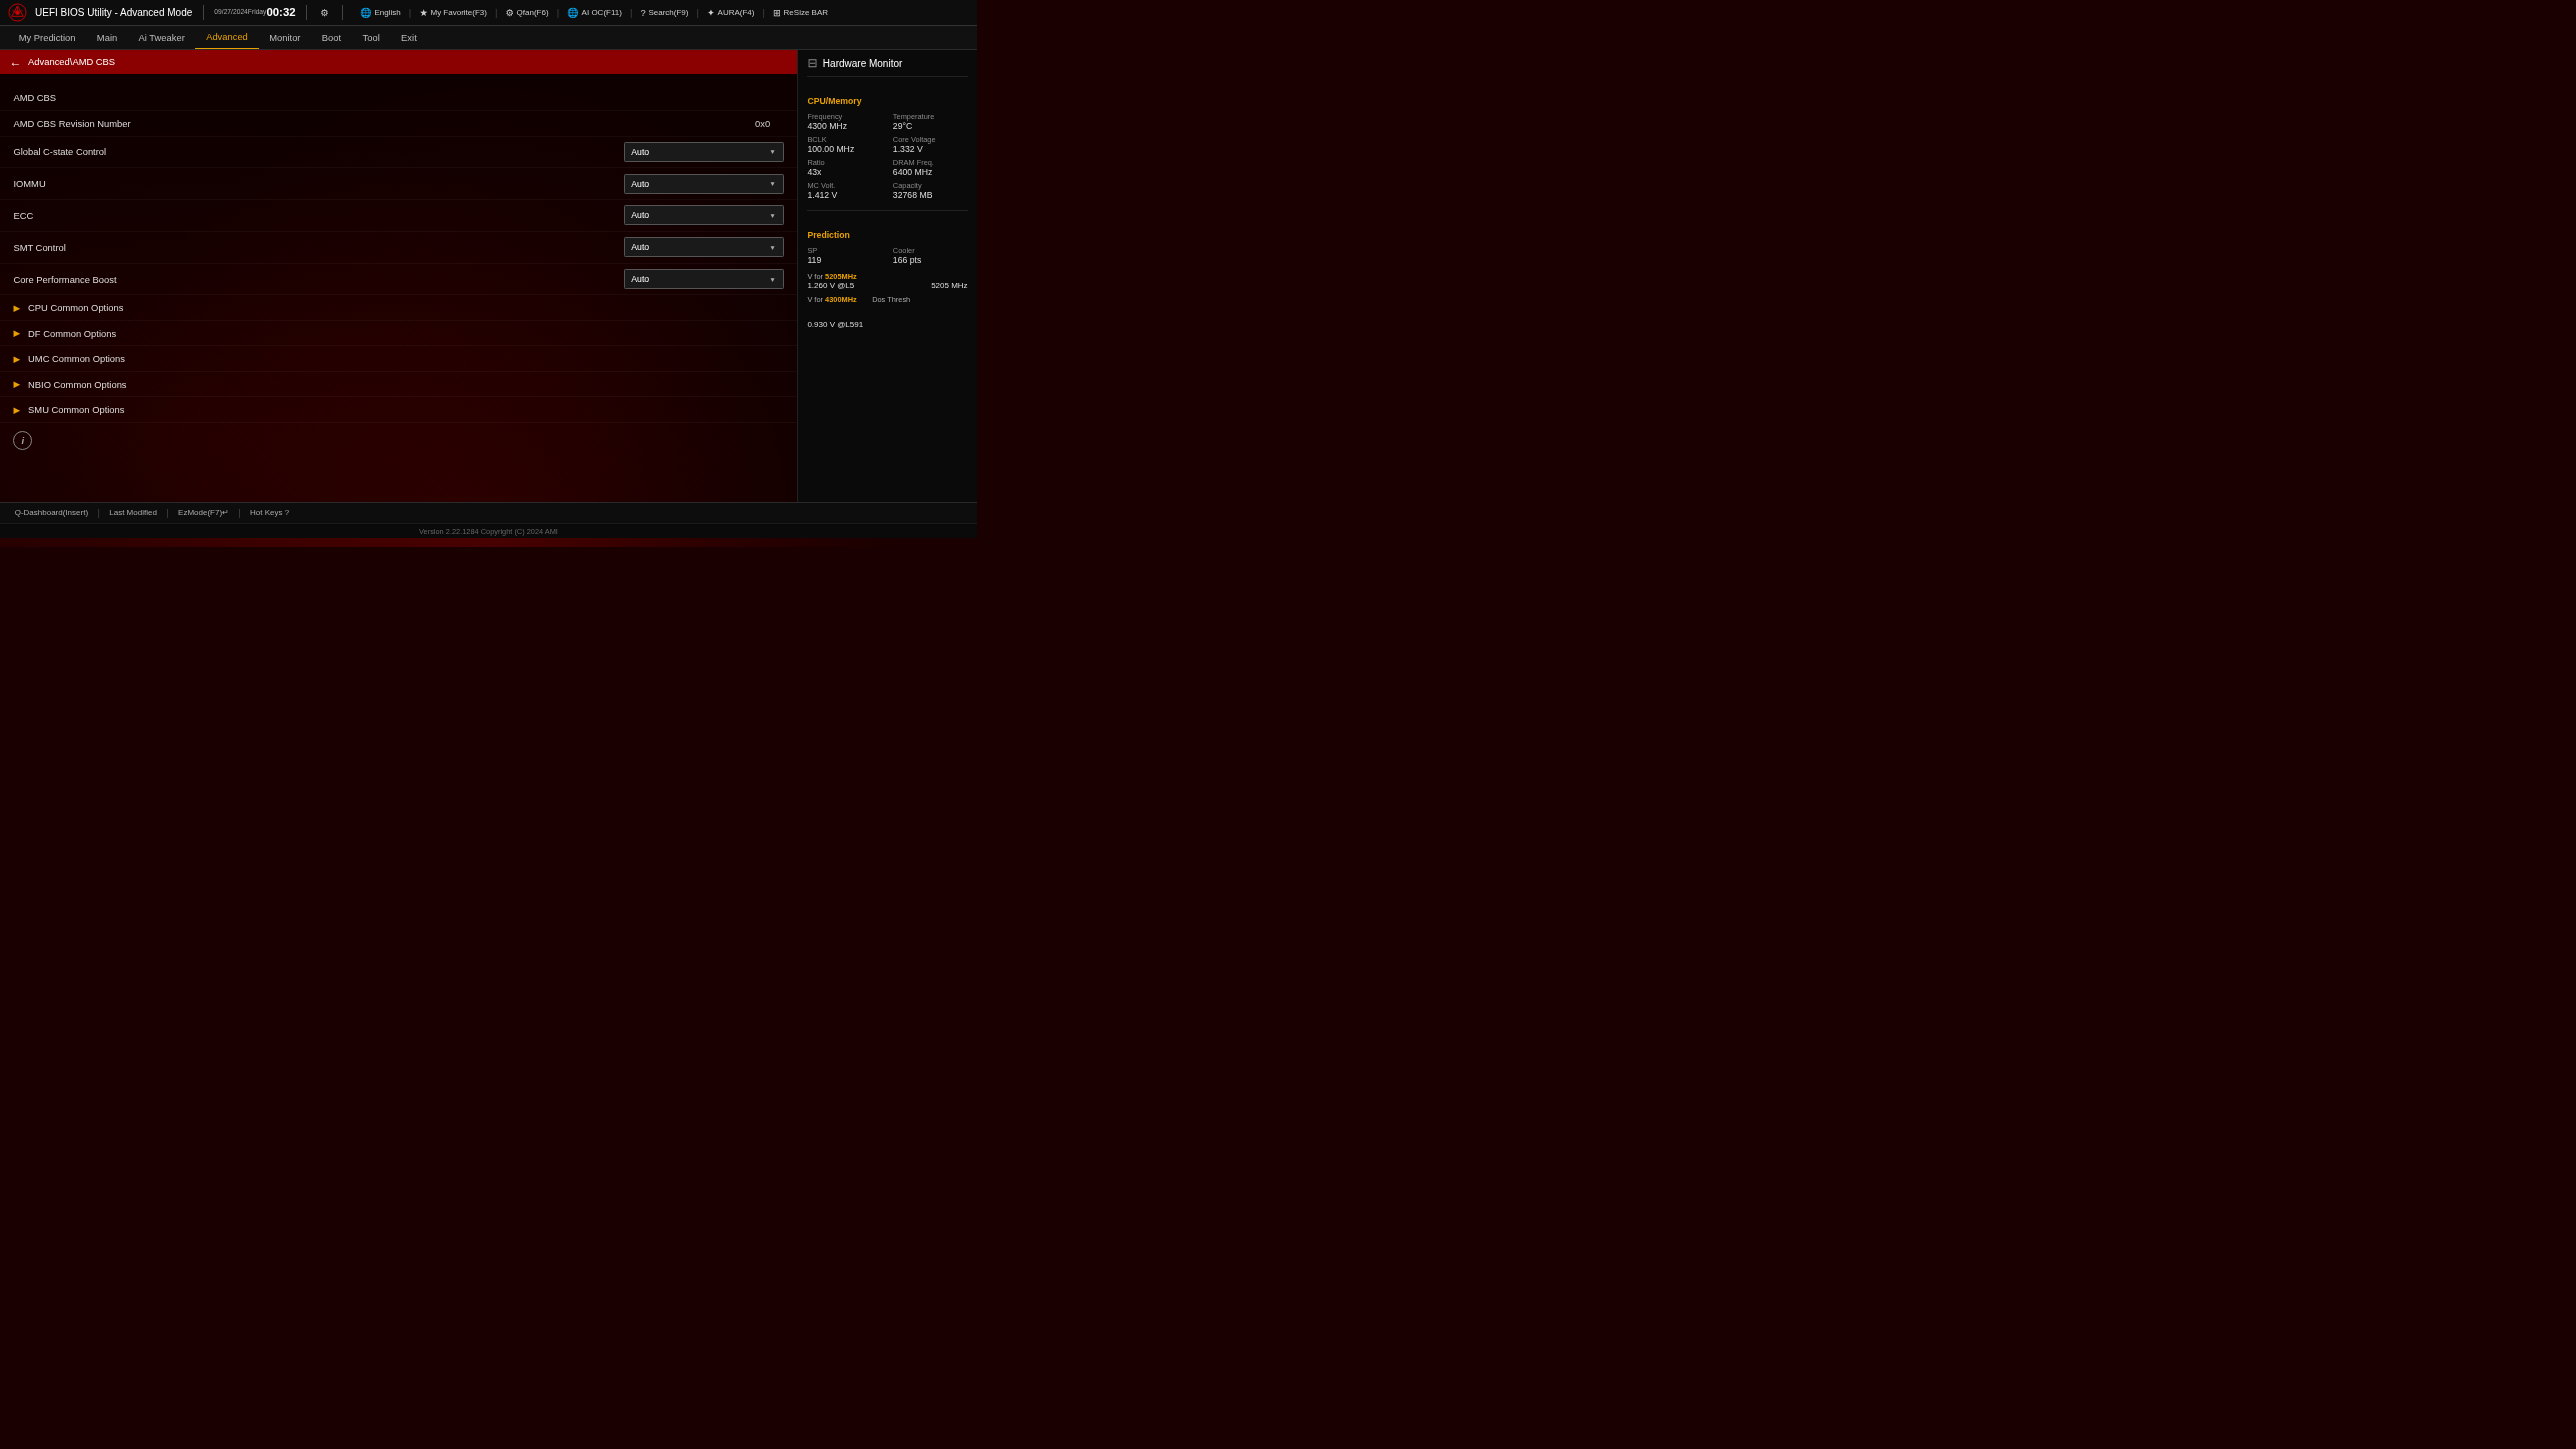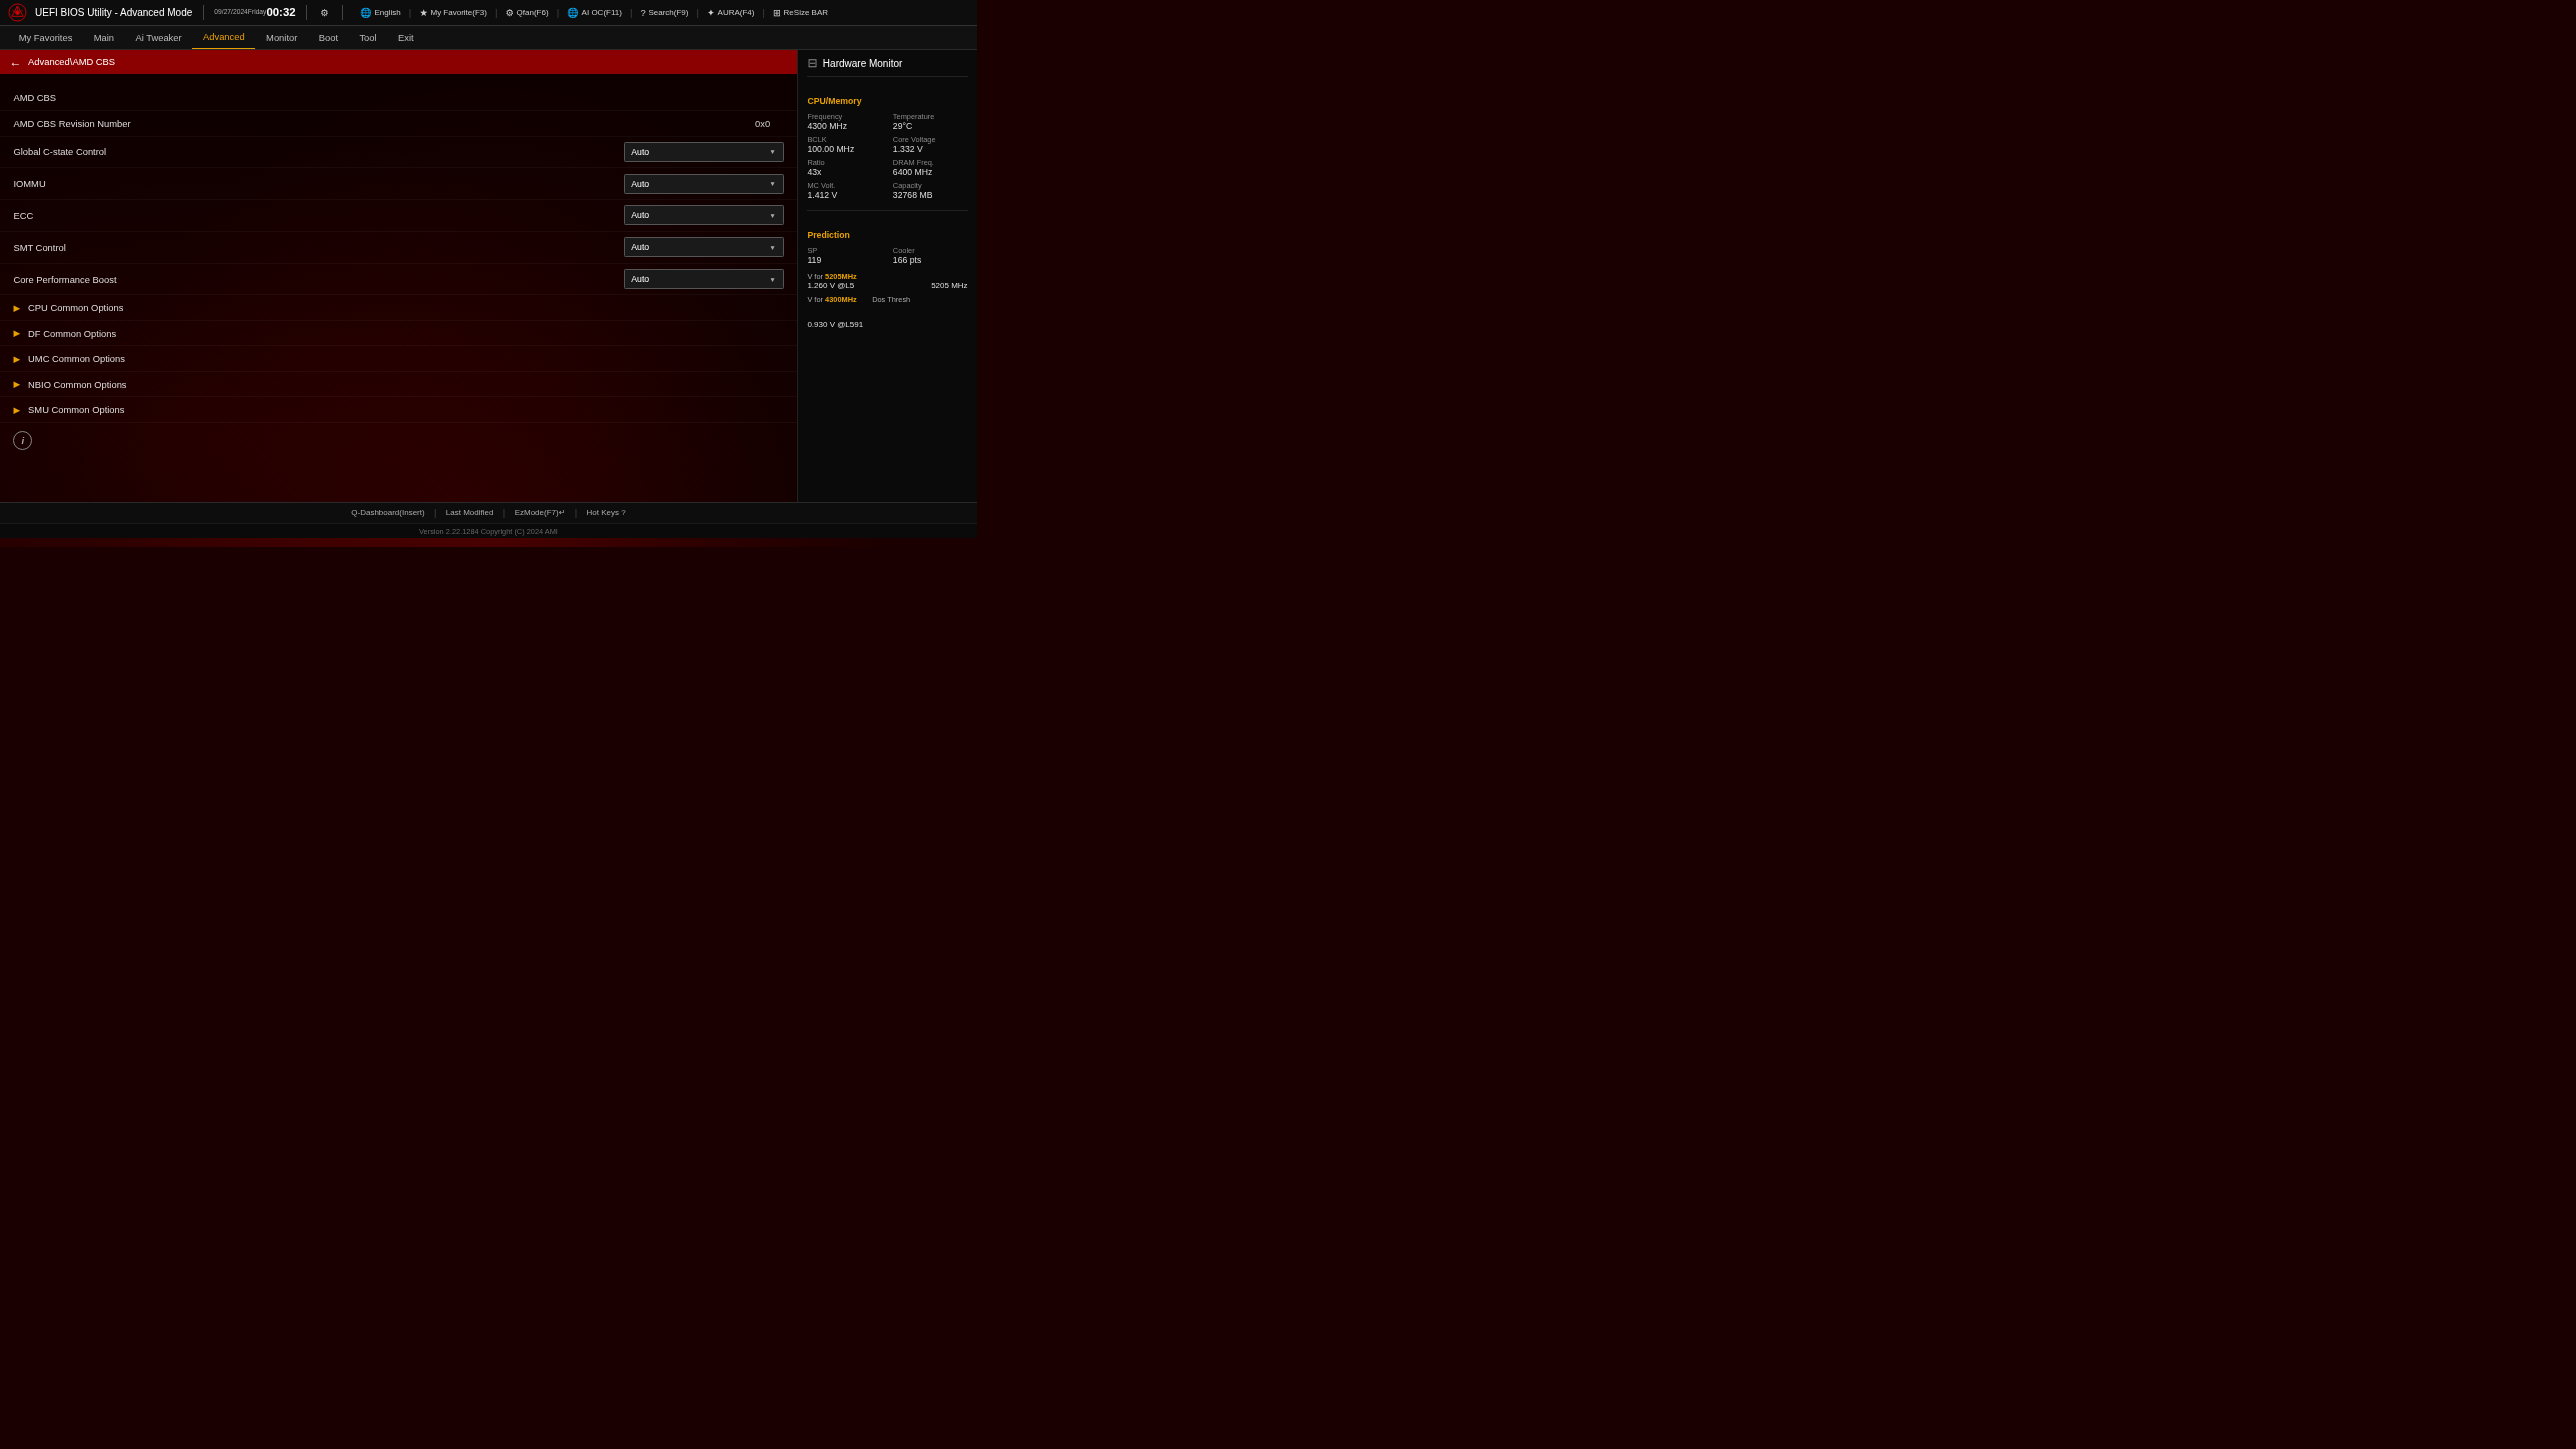--- a/index.html
+++ b/index.html
@@ -346,21 +346,21 @@
     }
 
     
     .footer {
       position: relative;
       z-index: 10;
       background: #0d0d0d;
       border-top: 0.7px solid #2a2a2a;
       display: flex;
       align-items: center;
-      justify-content: center;
+      justify-content: flex-start;
       padding: 0 10.7px;
       height: 21.5px;
       gap: 5.4px;
     }
     .footer-btn {
       color: #aaa;
       font-size: 8px;
       cursor: pointer;
       padding: 1.3px 4px;
       white-space: nowrap;
@@ -450,21 +450,21 @@
     </div>
     <span class="separator">|</span>
     <div class="header-icon-btn">
       <span class="icon">⊞</span>
       <span>ReSize BAR</span>
     </div>
   </div>
 </div>
 
 <div class="navbar">
-  <div class="nav-item">My Favorites</div>
+  <div class="nav-item">My Prediction</div>
   <div class="nav-item">Main</div>
   <div class="nav-item">Ai Tweaker</div>
   <div class="nav-item active">Advanced</div>
   <div class="nav-item">Monitor</div>
   <div class="nav-item">Boot</div>
   <div class="nav-item">Tool</div>
   <div class="nav-item">Exit</div>
 </div>
 
 <div class="main-layout">

